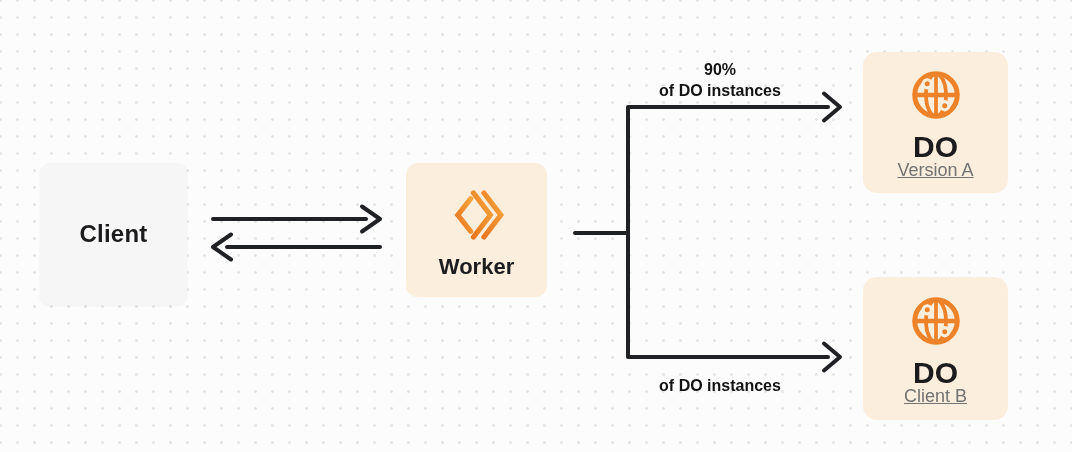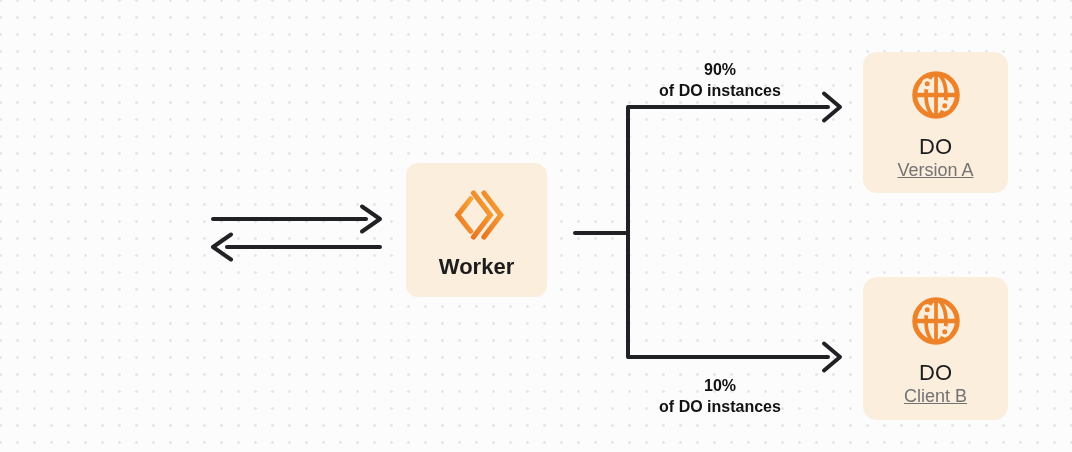--- a/index.html
+++ b/index.html
@@ -48,21 +48,21 @@
 
   .node-do {
     width: 145px; height: 141px;
     background: #fbeedd;
     border-radius: 14px;
     gap: 0px;
   }
   .node-do-a { left: 863px; top: 52px; }
   .node-do-b { left: 863px; top: 277px; height: 143px; }
   .do-icon { margin-top: 2px; }
-  .do-title { font-size: 22px; font-weight: 400; color: #1c1c1e; margin-top: 6px; line-height: 24px; }
+  .do-title { font-size: 30px; font-weight: 700; color: #1c1c1e; margin-top: 6px; line-height: 24px; }
   .do-subtitle { font-size: 18px; font-weight: 400; color: #737373; line-height: 23px; text-decoration: underline; }
 
   .edge-label {
     position: absolute;
     text-align: center;
     color: #121212;
     font-weight: 700;
     font-size: 16px;
     line-height: 21px;
     transform: translateX(-50%);
@@ -85,20 +85,23 @@
       <path d="M380,247 H227"></path>
       <path d="M231,234.5 L213,247 L231,259.5"></path>
 
       <path d="M575,233 H628"></path>
       <path d="M828,107 H628 V357 H828"></path>
       <path d="M824,93.5 L840,107 L824,120.5"></path>
       <path d="M824,343.5 L840,357 L824,370.5"></path>
     </g>
   </svg>
 
+  <div class="node node-client">
+    <span class="client-label">Client</span>
+  </div>
 
   <div class="node node-worker">
     <span>
       <svg width="66" height="58" viewBox="0 0 100 100">
         <defs>
           <linearGradient id="wg" x1="0" y1="1" x2="1" y2="0">
             <stop offset="0" stop-color="#e8771f"></stop>
             <stop offset="1" stop-color="#f7a43b"></stop>
           </linearGradient>
         </defs>
@@ -145,17 +148,16 @@
     <span class="do-title">DO</span>
     <span class="do-subtitle">Client B</span>
   </div>
 
   <div class="edge-label label-a">
     <div>90%</div>
     <div>of DO instances</div>
   </div>
 
   <div class="edge-label label-b">
-    <div>10%</div>
     <div>of DO instances</div>
   </div>
 
 </div>
 
 </body></html>

